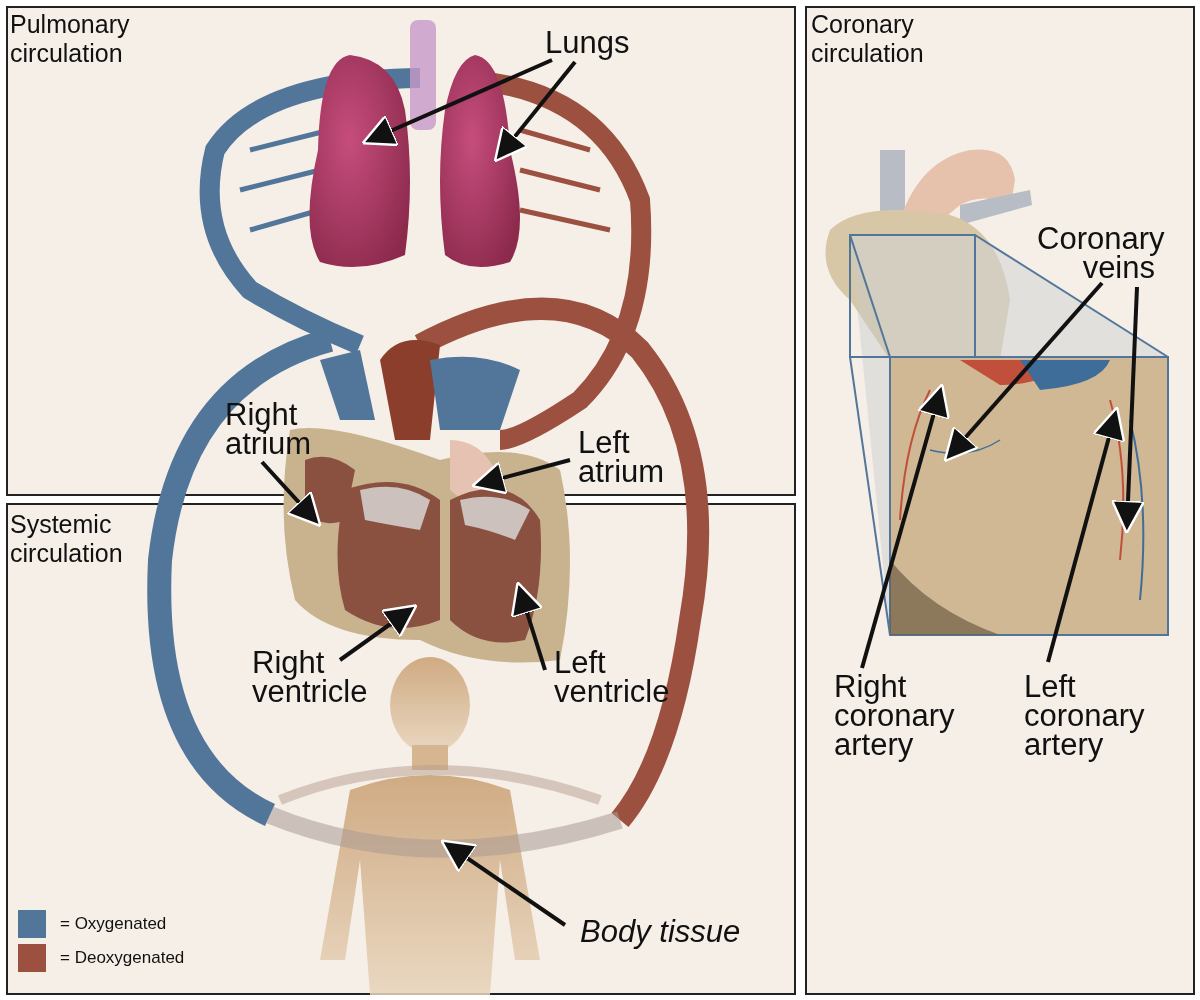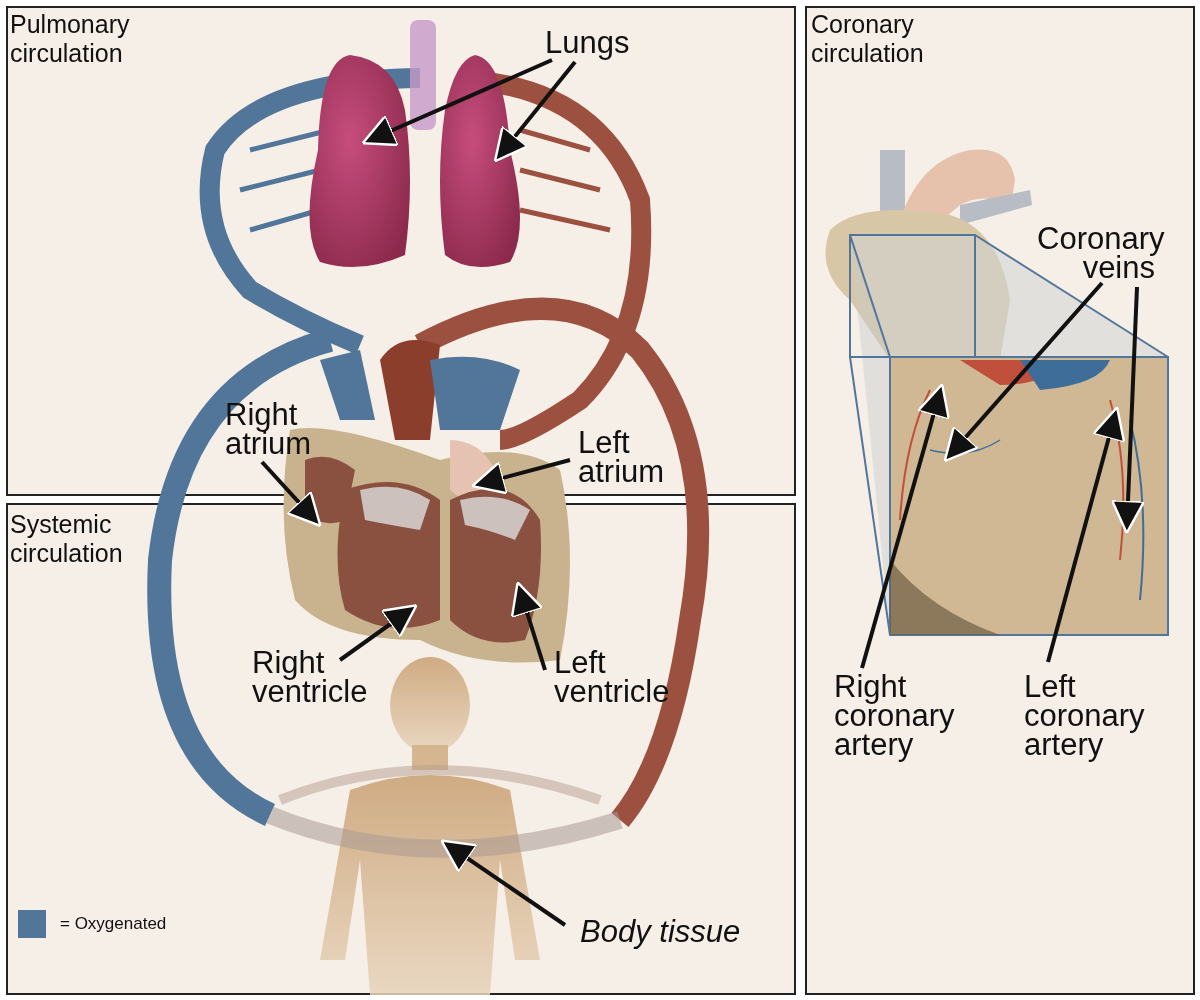--- a/index.html
+++ b/index.html
@@ -141,13 +141,17 @@
 artery</div>
 <div class="label" style="left:1024px;top:672px;">Left
 coronary
 artery</div>
 
 <div class="legend">
   <div class="legend-row">
     <div class="swatch" style="background:#52769a;"></div>
     <span class="legend-text">= Oxygenated</span>
   </div>
+  <div class="legend-row">
+    <div class="swatch" style="background:#9c5140;"></div>
+    <span class="legend-text">= Deoxygenated</span>
+  </div>
 </div>
 
 </body></html>

